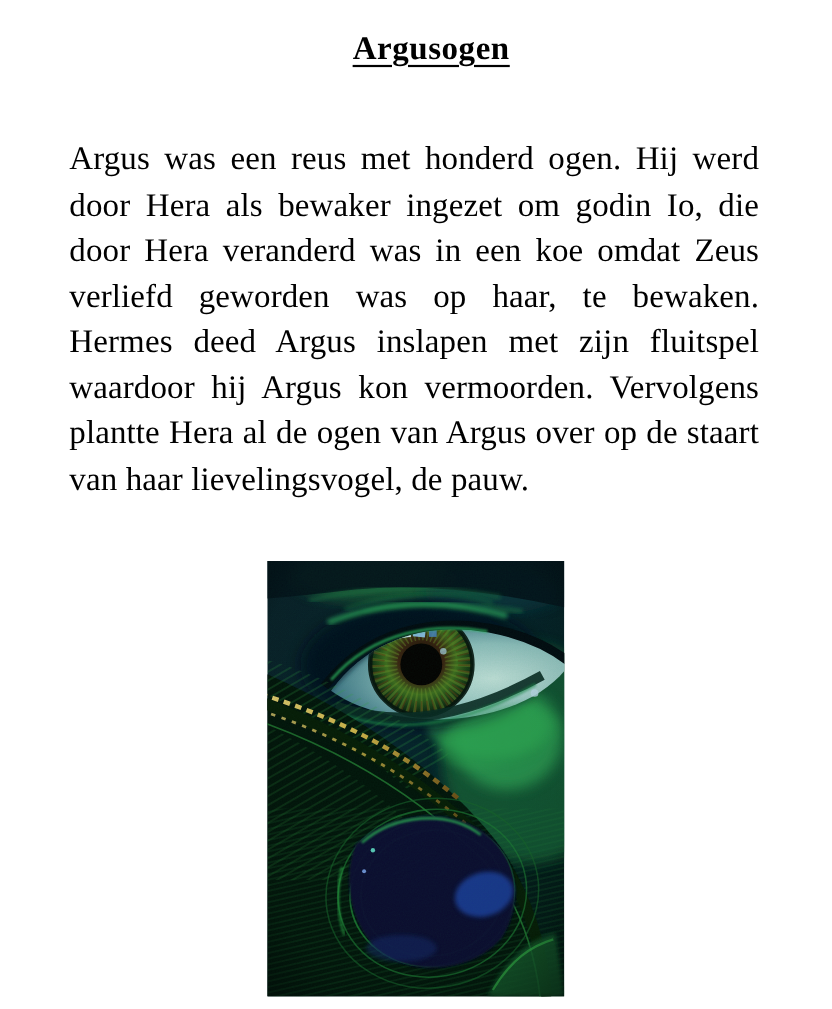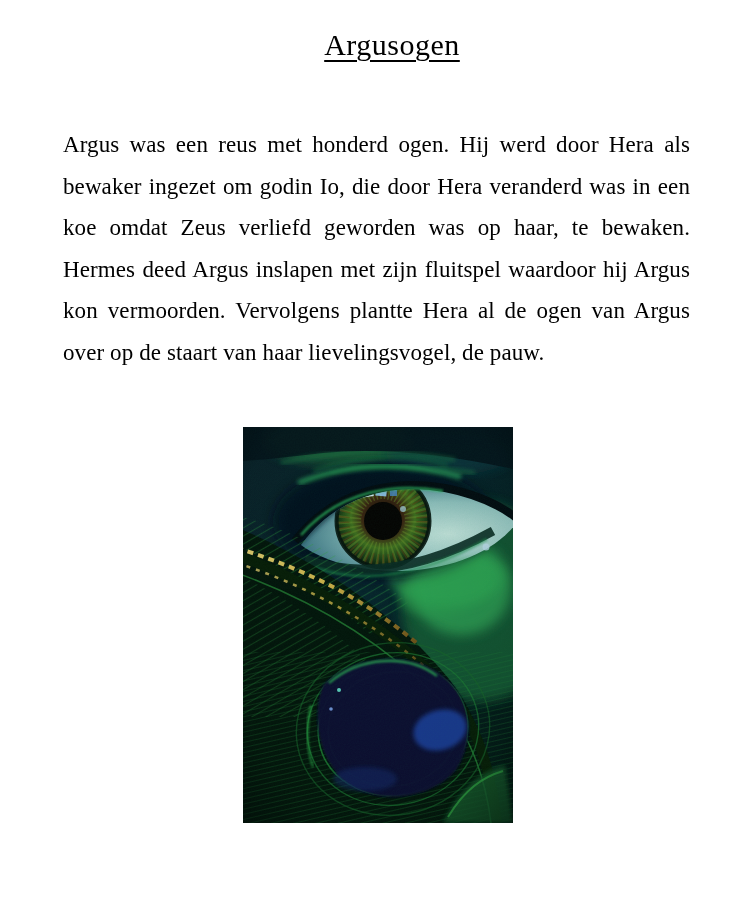--- a/index.html
+++ b/index.html
@@ -8,31 +8,31 @@
     background: #ffffff;
     font-family: "Liberation Serif", serif;
     color: #000000;
     overflow: hidden;
   }
   .page { position: relative; width: 756px; height: 917px; background: #ffffff; }
   .title {
     margin: 28px 0 0 0;
     text-align: center;
     font-size: 30px;
-    font-weight: normal;
+    font-weight: bold;
     line-height: 34px;
     text-decoration: underline;
     text-decoration-thickness: 2px;
     text-underline-offset: 5px;
     letter-spacing: 0.5px;
     padding-left: 28px;
   }
   .body-text {
     margin: 62px 66px 0 63px;
-    font-size: 23px;
+    font-size: 30px;
     line-height: 41.5px;
     text-align: justify;
     letter-spacing: 0.1px;
   }
   .photo {
     margin: 54px 0 0 243px;
     width: 270px; height: 396px;
     padding: 0;
     line-height: 0;
   }

